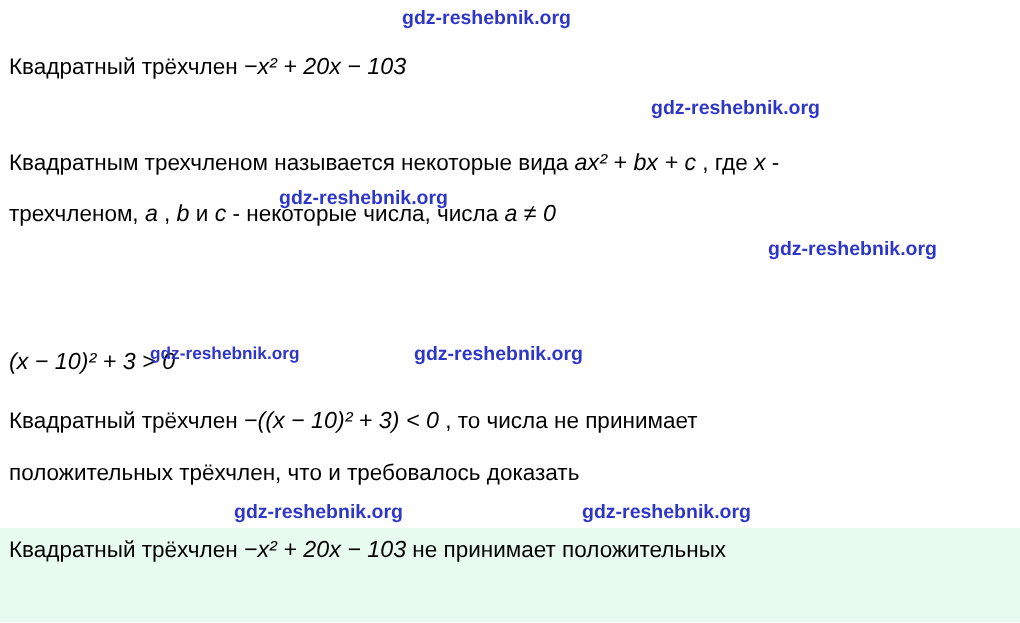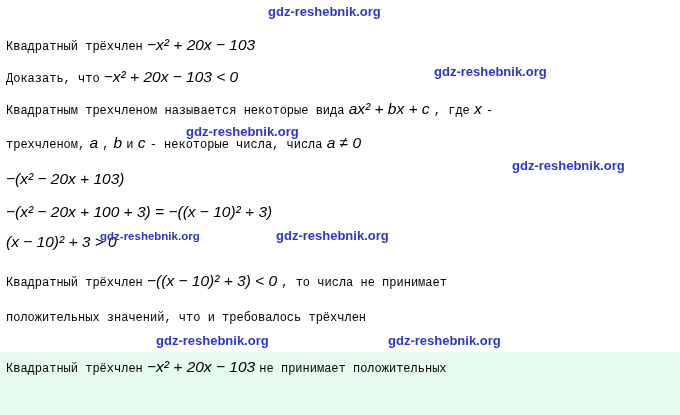--- a/index.html
+++ b/index.html
@@ -38,22 +38,22 @@
     white-space: nowrap;
     line-height: 18px;
     z-index: 2;
   }
   .mathit {
     font-family: Liberation Sans, sans-serif;
     font-style: italic;
     font-size: 15.5px;
   }
   .txt {
-    font-family: Liberation Mono, monospace;
-    font-size: 12px;
+    font-family: Liberation Sans, sans-serif;
+    font-size: 15px;
   }
   .answer-box {
     position: absolute;
     left: 0;
     top: 352px;
     width: 680px;
     height: 63px;
     background: #e8fbef;
     z-index: 1;
   }
@@ -79,64 +79,54 @@
   <div class="watermark wm-small" style="left:100px; top:230px;">gdz-reshebnik.org</div>
   <div class="watermark" style="left:276px; top:228px;">gdz-reshebnik.org</div>
   <div class="watermark" style="left:156px; top:333px;">gdz-reshebnik.org</div>
   <div class="watermark" style="left:388px; top:333px;">gdz-reshebnik.org</div>
 
   <div class="line" style="left:6px; top:36px;">
     <span class="txt">Квадратный трёхчлен</span>
     <span class="mathit">−x² + 20x − 103</span>
   </div>
 
-  <div class="line" style="left:6px; top:68px;">
-    <span class="txt">Доказать, что</span>
-    <span class="mathit">−x² + 20x − 103 &lt; 0</span>
-  </div>
 
   <div class="line" style="left:6px; top:100px;">
     <span class="txt">Квадратным трехчленом называется некоторые вида</span>
     <span class="mathit">ax² + bx + c</span>
     <span class="txt">, где</span>
     <span class="mathit">x</span>
     <span class="txt">-</span>
   </div>
 
   <div class="line" style="left:6px; top:134px;">
     <span class="txt">трехчленом,</span>
     <span class="mathit">a</span>
     <span class="txt">,</span>
     <span class="mathit">b</span>
     <span class="txt">и</span>
     <span class="mathit">c</span>
     <span class="txt">- некоторые числа, числа</span>
     <span class="mathit">a ≠ 0</span>
   </div>
 
-  <div class="line" style="left:6px; top:170px;">
-    <span class="mathit">−(x² − 20x + 103)</span>
-  </div>
 
-  <div class="line" style="left:6px; top:203px;">
-    <span class="mathit">−(x² − 20x + 100 + 3) = −((x − 10)² + 3)</span>
-  </div>
 
   <div class="line" style="left:6px; top:233px;">
     <span class="mathit">(x − 10)² + 3 &gt; 0</span>
   </div>
 
   <div class="line" style="left:6px; top:272px;">
     <span class="txt">Квадратный трёхчлен</span>
     <span class="mathit">−((x − 10)² + 3) &lt; 0</span>
     <span class="txt">, то числа не принимает</span>
   </div>
 
   <div class="line" style="left:6px; top:307px;">
-    <span class="txt">положительных значений, что и требовалось трёхчлен</span>
+    <span class="txt">положительных трёхчлен, что и требовалось доказать</span>
   </div>
 
   <div class="answer-line" style="left:6px; top:358px;">
     <span class="txt">Квадратный трёхчлен</span>
     <span class="mathit">−x² + 20x − 103</span>
     <span class="txt">не принимает положительных</span>
   </div>
   <div class="answer-line" style="left:6px; top:390px;margin-top:33px;">
     <span class="txt">значений</span>
   </div>

